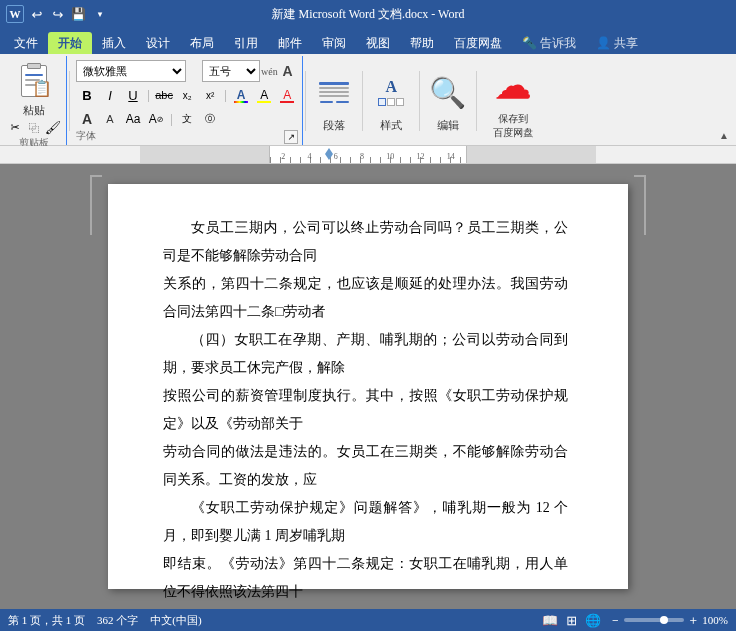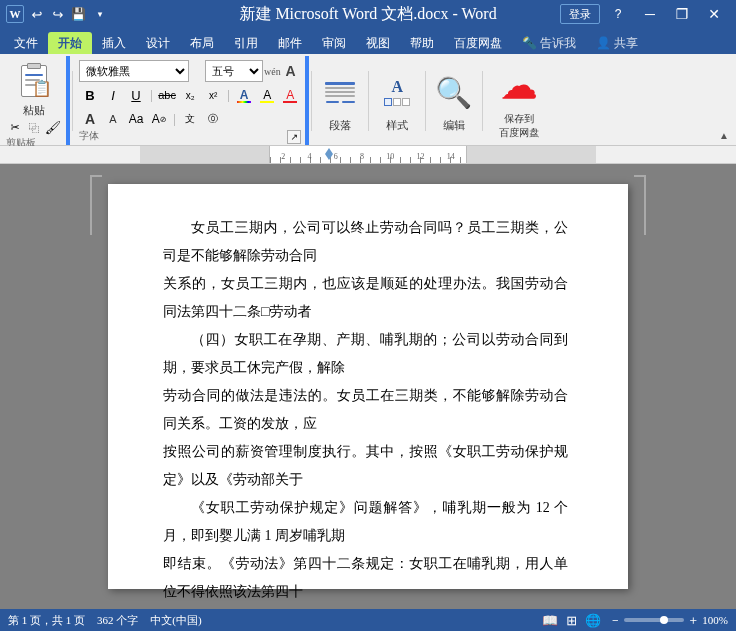--- a/index.html
+++ b/index.html
@@ -18,21 +18,21 @@
     }
     .title-bar-left {
       display: flex;
       align-items: center;
       gap: 4px;
     }
     .title-bar-center {
       position: absolute;
       left: 50%;
       transform: translateX(-50%);
-      font-size: 16px;
+      font-size: 12px;
       color: white;
       text-align: center;
     }
     .title-bar-right {
       display: flex;
       align-items: center;
       gap: 2px;
       margin-left: auto;
     }
 
@@ -91,21 +91,22 @@
       height: 92px;
       display: flex;
       align-items: stretch;
       padding: 2px 2px 0 2px;
       position: relative;
     }
 
     .ribbon-group {
       display: flex;
       flex-direction: column;
-      border-right: 4px solid #3b82f6;
+      align-items: center;
+      border-right: 1px solid #3b82f6;
       padding: 2px 4px;
       min-width: fit-content;
     }
     .ribbon-group:last-child { border-right: none; }
     .ribbon-group-label {
       font-size: 10px;
       color: #666;
       margin-top: auto;
       padding-bottom: 2px;
     }
@@ -323,29 +324,20 @@
     <div style="width:18px;height:18px;background:#2b579a;border:1px solid #6a9fd8;display:flex;align-items:center;justify-content:center;font-size:11px;color:white;font-weight:bold;border-radius:2px;">W</div>
     <div class="quick-access">
       <button class="qa-btn">↩</button>
       <button class="qa-btn">↪</button>
       <button class="qa-btn" style="font-size:12px;">💾</button>
       <button class="qa-btn" style="font-size:9px;">▾</button>
     </div>
   </div>
   <div class="title-bar-center">
     <span>新建 Microsoft Word 文档.docx - Word</span>
-  </div>
-  <div class="title-bar-right">
-    <button class="login-btn">登录</button>
-    <div class="window-controls">
-      <button class="wc-btn" style="font-size:12px;">?</button>
-      <button class="wc-btn">─</button>
-      <button class="wc-btn">❐</button>
-      <button class="wc-btn close-btn">✕</button>
-    </div>
   </div>
 </div>
 
 <div class="ribbon-tabs">
   <div class="ribbon-tab">文件</div>
   <div class="ribbon-tab active">开始</div>
   <div class="ribbon-tab">插入</div>
   <div class="ribbon-tab">设计</div>
   <div class="ribbon-tab">布局</div>
   <div class="ribbon-tab">引用</div>
@@ -523,24 +515,24 @@
 </div>
 
 <div class="doc-area">
 
   <div style="position:absolute;left:90px;top:175px;width:12px;height:60px;border-top:2px solid #aaa;border-left:2px solid #aaa;"></div>
   <div style="position:absolute;right:90px;top:175px;width:12px;height:60px;border-top:2px solid #aaa;border-right:2px solid #aaa;"></div>
 
   <div class="doc-page">
     <div class="doc-text">
       <p class="doc-indent">女员工三期内，公司可以终止劳动合同吗？员工三期类，公司是不能够解除劳动合同</p>
-      <p>关系的，女员工三期内，也应该是顺延的处理办法。我国劳动合同法第四十二条□劳动者</p>
+      <p>关系的，第四十二条规定，也应该是顺延的处理办法。我国劳动合同法第四十二条□劳动者</p>
       <p class="doc-indent">（四）女职工在孕期、产期、哺乳期的；公司以劳动合同到期，要求员工休完产假，解除</p>
+      <p>按照公司的薪资管理制度执行。其中，按照《女职工劳动保护规定》以及《劳动部关于</p>
       <p>劳动合同的做法是违法的。女员工在三期类，不能够解除劳动合同关系。工资的发放，应</p>
-      <p>按照公司的薪资管理制度执行。其中，按照《女职工劳动保护规定》以及《劳动部关于</p>
       <p class="doc-indent">《女职工劳动保护规定》问题解答》，哺乳期一般为 12 个月，即到婴儿满 1 周岁哺乳期</p>
       <p>即结束。《劳动法》第四十二条规定：女职工在哺乳期，用人单位不得依照该法第四十</p>
 
     </div>
   </div>
 </div>
 
 <div class="status-bar">
   <div class="status-left">
     <span>第 1 页，共 1 页</span>

